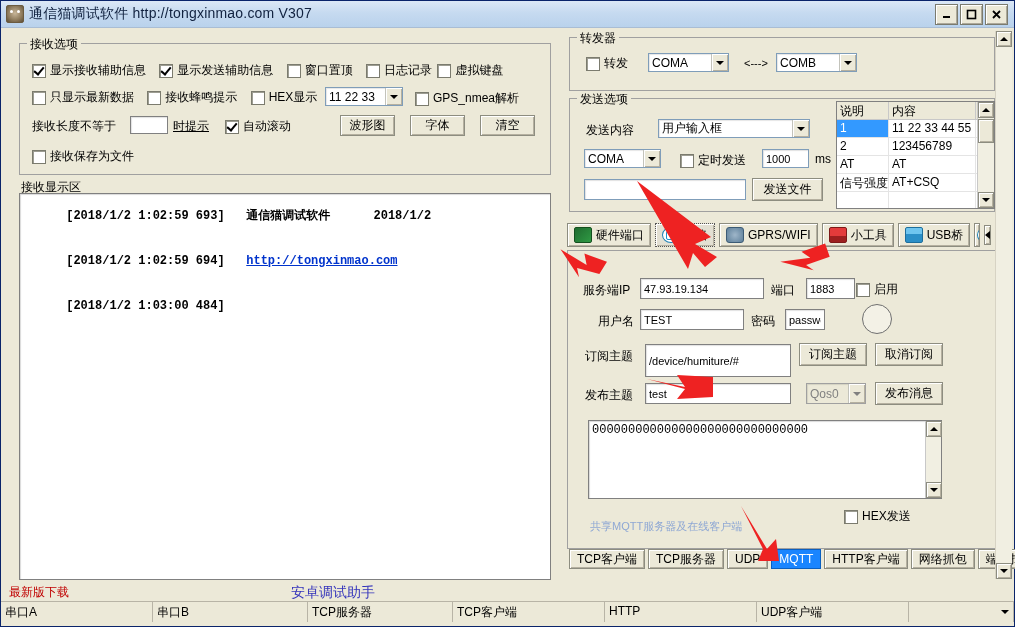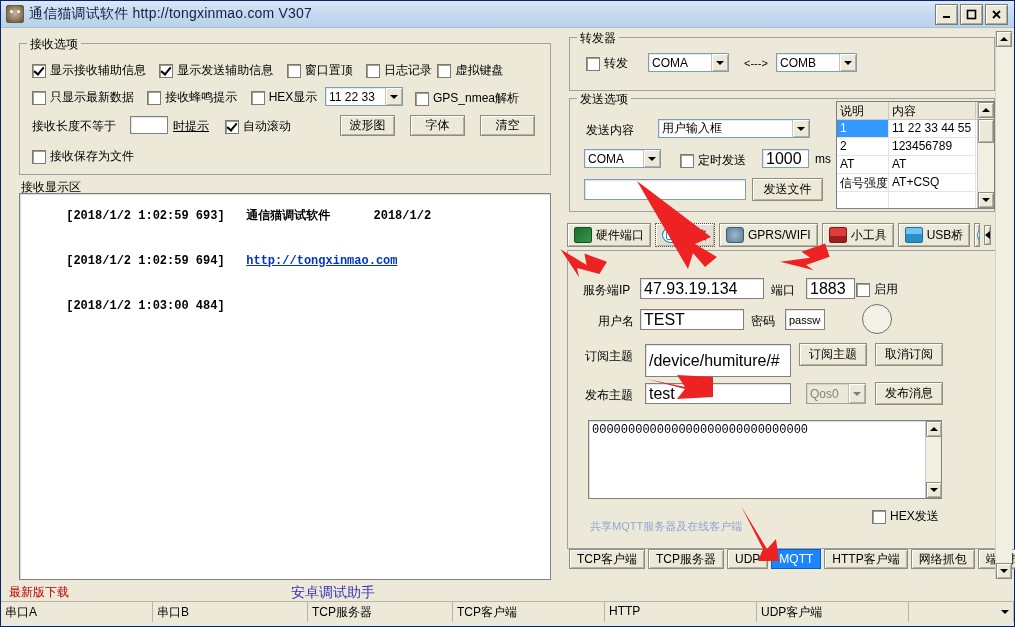--- a/index.html
+++ b/index.html
@@ -34,21 +34,21 @@
   .group{position:absolute;border:1px solid #a0a0a0;border-radius:0;background:transparent;}
   .group > .legend{position:absolute;top:-8px;left:7px;background:#ece9d8;padding:0 3px;font-size:12px;}
 
   .chk{display:inline-flex;align-items:center;gap:4px;white-space:nowrap;vertical-align:middle;}
   .box{width:12px;height:12px;background:#fff;border:1px solid #7b7b6e;
        box-shadow:inset 1px 1px 0 #9d9d92;flex:none;position:relative;}
   .box.on:after{content:"";position:absolute;left:3px;top:0px;width:4px;height:8px;
        border:solid #000;border-width:0 2px 2px 0;transform:rotate(40deg);}
 
   .tfield{background:#fff;border:1px solid #7f9db9;box-sizing:border-box;
-    font-family:"Liberation Sans",sans-serif;font-size:16px;padding:1px 3px;
+    font-family:"Liberation Sans",sans-serif;font-size:11px;padding:1px 3px;
     box-shadow:inset 1px 1px 1px rgba(0,0,0,.12);}
   .tfield.flat{border:1px solid #808080;}
 
   .btn{background:#ece9d8;border:1px solid #8d8d80;box-sizing:border-box;
     box-shadow:inset 1px 1px 0 #fff, inset -1px -1px 0 #b5b0a0;
     display:flex;align-items:center;justify-content:center;font-size:12px;cursor:default;}
 
   .combo{background:#fff;border:1px solid #7f9db9;box-sizing:border-box;display:flex;align-items:center;
     font-size:12px;padding-left:3px;box-shadow:inset 1px 1px 1px rgba(0,0,0,.10);}
   .combo .arrow{margin-left:auto;width:16px;height:100%;background:#ece9d8;
@@ -396,21 +396,21 @@
     <span class="lbl" style="left:17px;top:136px;">发布主题</span>
     <input class="tfield flat" style="position: absolute; left: 77px; top: 132px; width: 146px; height: 21px;" value="test">
     <div class="combo dis" style="position:absolute;left:238px;top:132px;width:60px;height:21px;">
       <span>Qos0</span>
       <span class="arrow">
           <span class="tri-d dis"></span>
         </span>
     </div>
     <div class="btn" style="position:absolute;left:307px;top:131px;width:68px;height:23px;">发布消息</div>
 
-    <span class="chk" style="position:absolute;left:284px;top:257px;padding-left:20px;">
+    <span class="chk" style="position:absolute;left:256px;top:257px;padding-left:20px;">
       <span class="box"></span>
       <span>HEX发送</span>
     </span>
   </div>
 
   <div id="msg-box">
     <div class="txt">000000000000000000000000000000</div>
     <div class="vsb">
       <div class="sb-btn">
           <span class="tri-u"></span>

